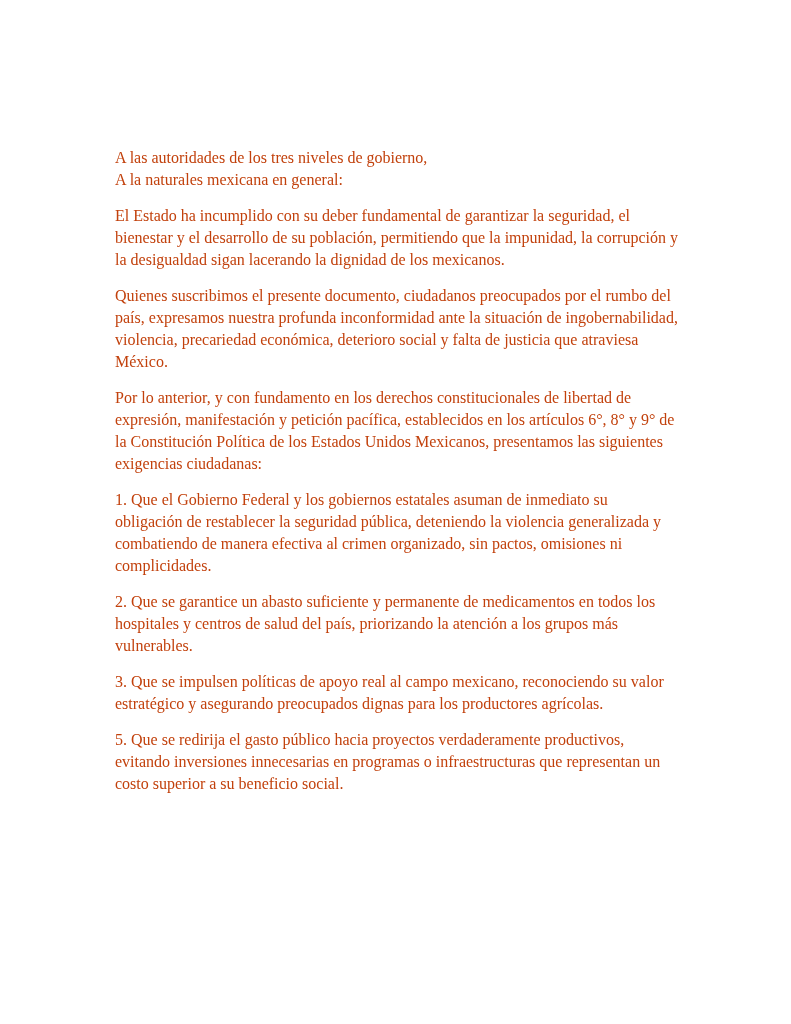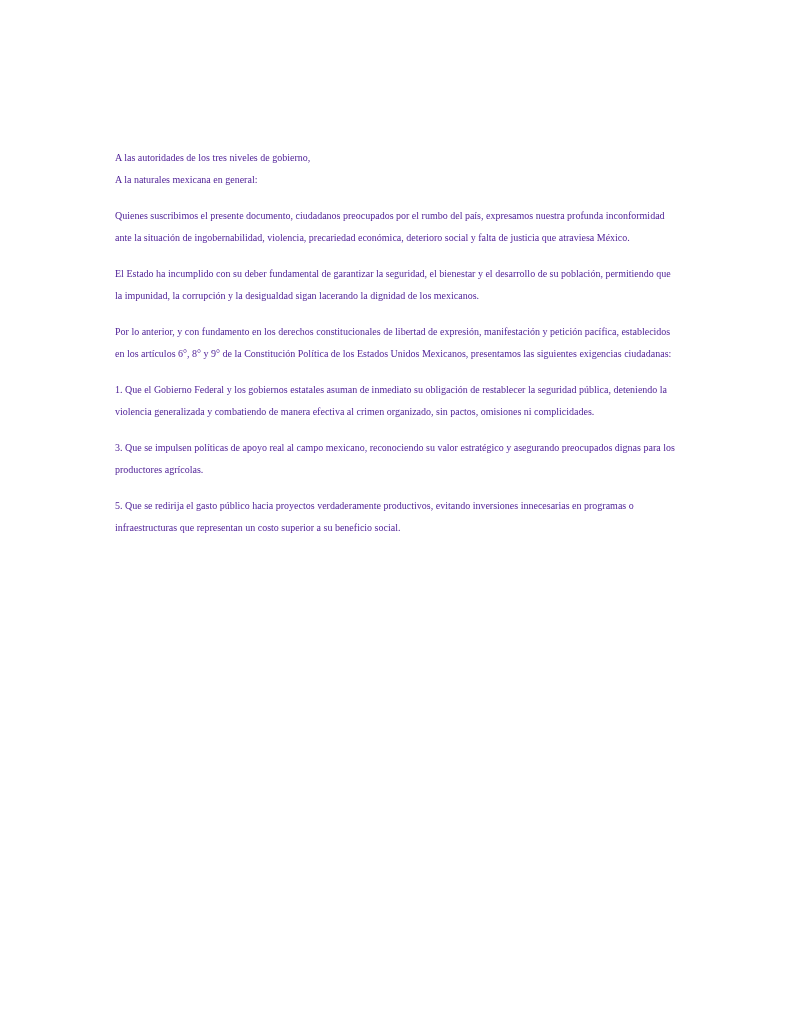--- a/index.html
+++ b/index.html
@@ -13,22 +13,22 @@
     height: 1024px;
     background: #ffffff;
     overflow: hidden;
     font-family: "Liberation Serif", "DejaVu Serif", serif;
   }
   .content {
     position: absolute;
     left: 115px;
     top: 147px;
     width: 563px;
-    color: #4c1d95;
-    font-size: 10px;
+    color: #c2410c;
+    font-size: 16px;
     line-height: 22px;
     text-rendering: optimizeLegibility;
   }
   .salutation {
     margin: 0 0 14px 0;
   }
   .salutation-line {
     margin: 0;
   }
   .para {
@@ -42,26 +42,27 @@
 <body>
 
 <div class="page">
   <div class="content">
 
     <div class="salutation">
       <p class="salutation-line">A las autoridades de los tres niveles de gobierno,</p>
       <p class="salutation-line">A la naturales mexicana en general:</p>
     </div>
 
+    <p class="para">El Estado ha incumplido con su deber fundamental de garantizar la seguridad, el bienestar y el desarrollo de su población, permitiendo que la impunidad, la corrupción y la desigualdad sigan lacerando la dignidad de los mexicanos.</p>
     <p class="para">Quienes suscribimos el presente documento, ciudadanos preocupados por el rumbo del país, expresamos nuestra profunda inconformidad ante la situación de ingobernabilidad, violencia, precariedad económica, deterioro social y falta de justicia que atraviesa México.</p>
-    <p class="para">El Estado ha incumplido con su deber fundamental de garantizar la seguridad, el bienestar y el desarrollo de su población, permitiendo que la impunidad, la corrupción y la desigualdad sigan lacerando la dignidad de los mexicanos.</p>
     <p class="para">Por lo anterior, y con fundamento en los derechos constitucionales de libertad de expresión, manifestación y petición pacífica, establecidos en los artículos 6°, 8° y 9° de la Constitución Política de los Estados Unidos Mexicanos, presentamos las siguientes exigencias ciudadanas:</p>
 
     <p class="demand"><span>1.</span> <span>Que el Gobierno Federal y los gobiernos estatales asuman de inmediato su obligación de restablecer la seguridad pública, deteniendo la violencia generalizada y combatiendo de manera efectiva al crimen organizado, sin pactos, omisiones ni complicidades.</span></p>
 
+    <p class="demand"><span>2.</span> <span>Que se garantice un abasto suficiente y permanente de medicamentos en todos los hospitales y centros de salud del país, priorizando la atención a los grupos más vulnerables.</span></p>
 
     <p class="demand"><span>3.</span> <span>Que se impulsen políticas de apoyo real al campo mexicano, reconociendo su valor estratégico y asegurando preocupados dignas para los productores agrícolas.</span></p>
 
 
     <p class="demand"><span>5.</span> <span>Que se redirija el gasto público hacia proyectos verdaderamente productivos, evitando inversiones innecesarias en programas o infraestructuras que representan un costo superior a su beneficio social.</span></p>
 
 
 
   </div>
 </div>

